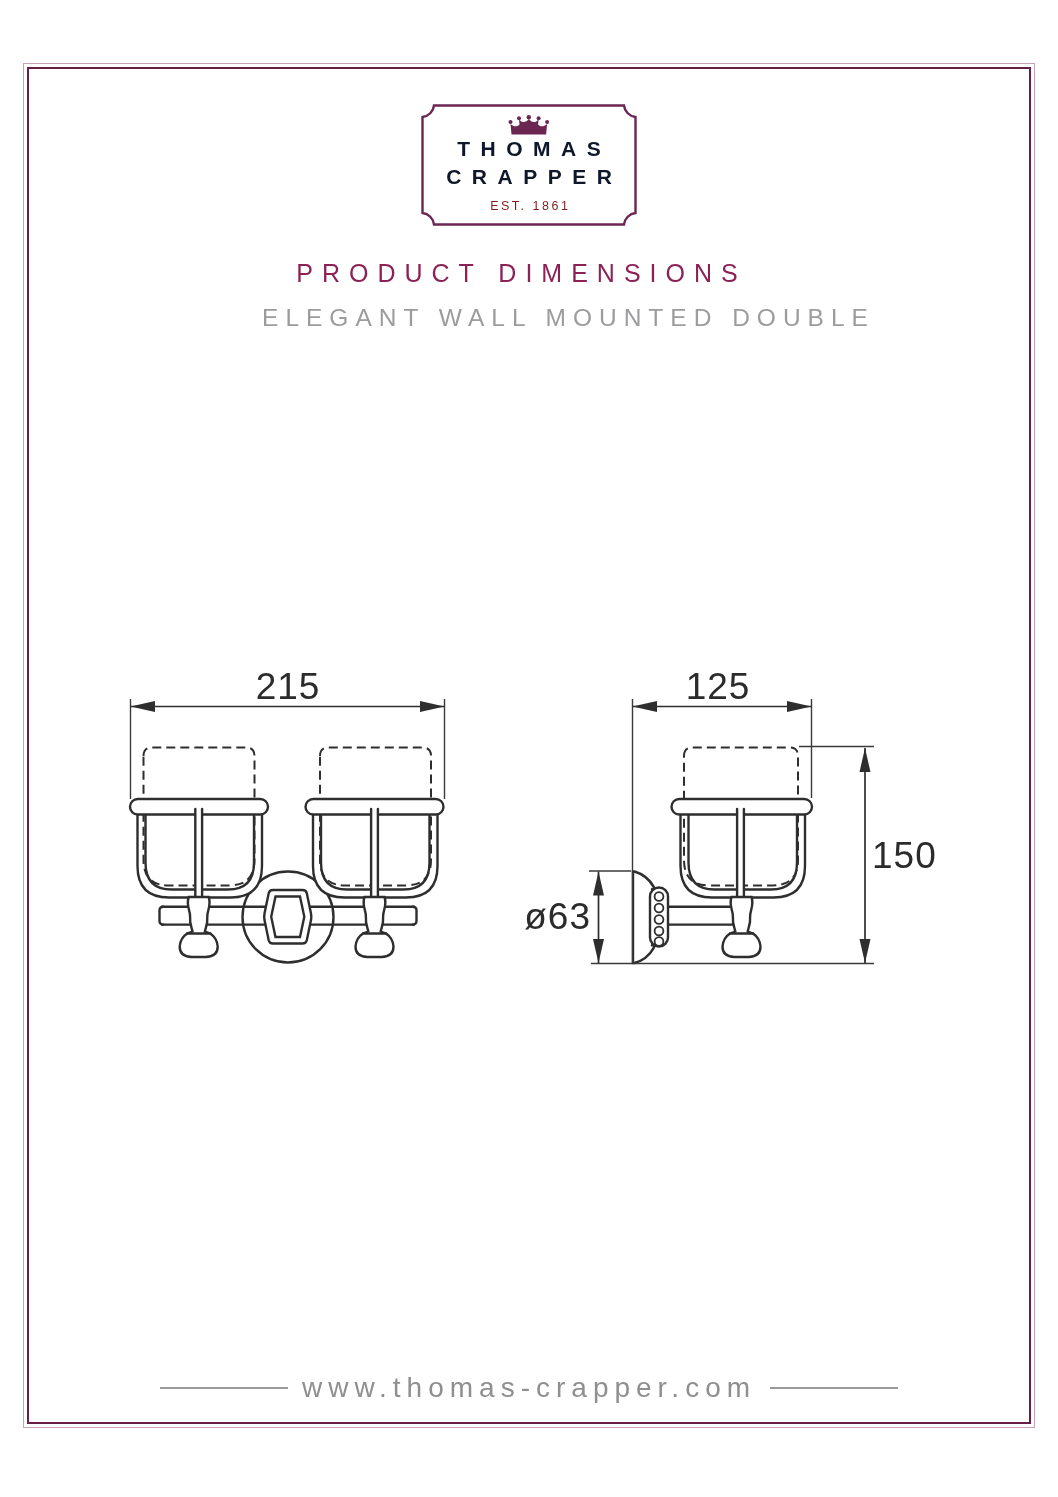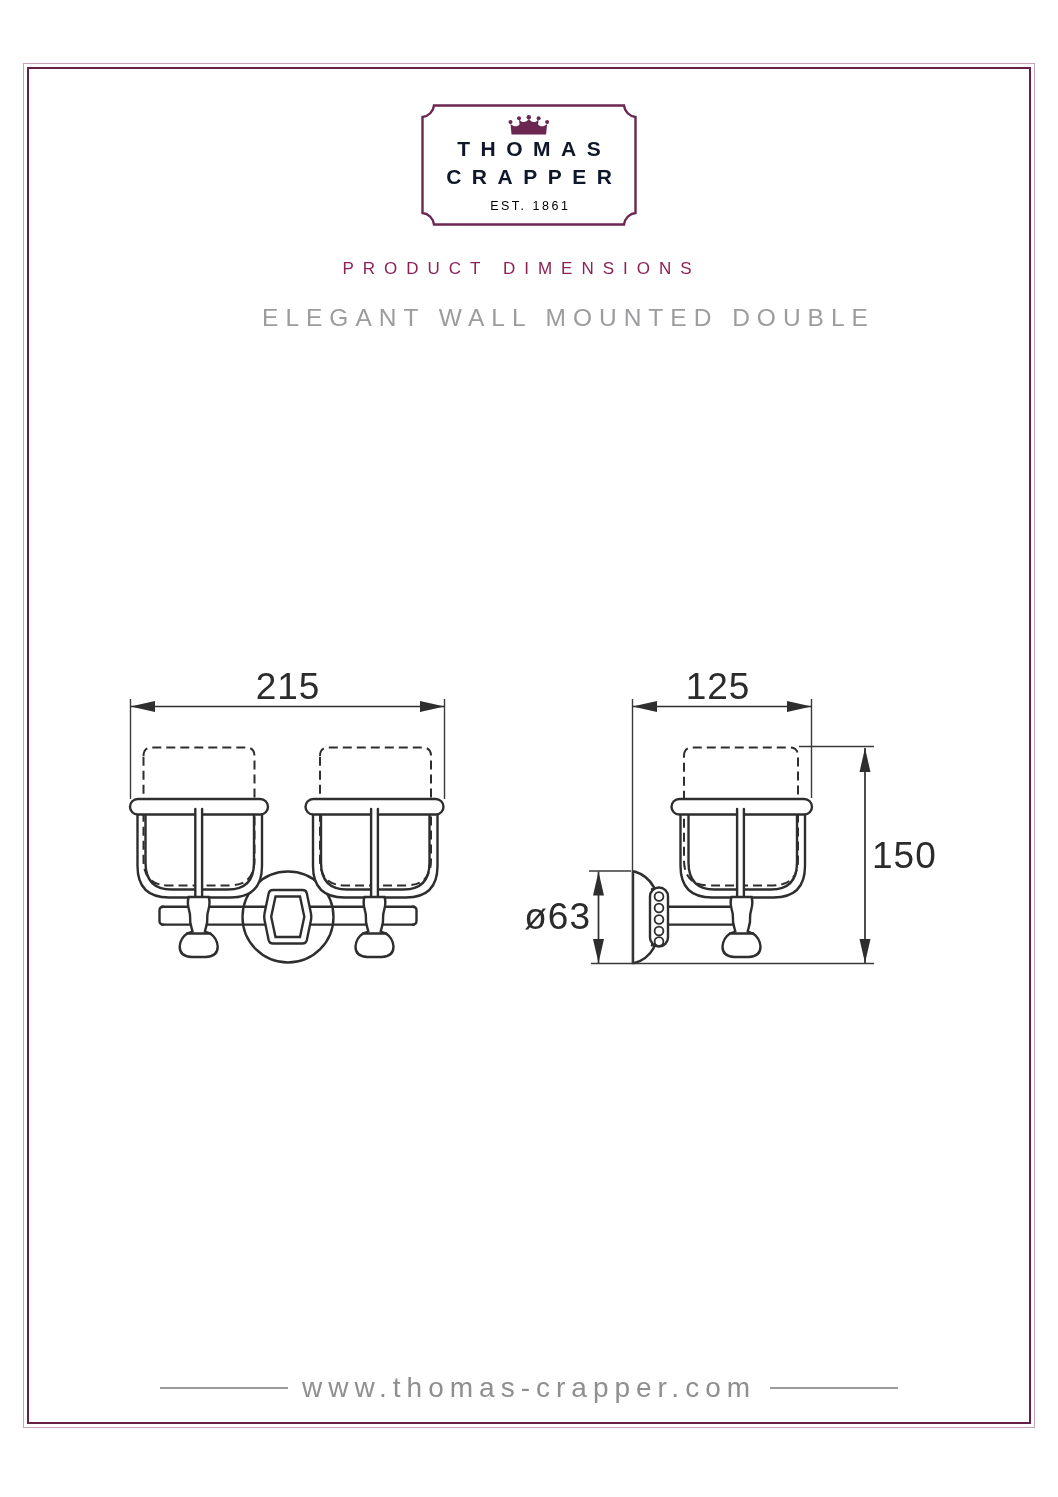--- a/index.html
+++ b/index.html
@@ -25,26 +25,26 @@
   .crown{position:absolute;left:86px;top:11px;}
   .logo-line{
     position:absolute;left:0;width:216px;text-align:center;
     color:#0f172a;font-weight:600;font-size:21px;letter-spacing:10.5px;margin-right:-10.5px;
     text-indent:10.5px;white-space:nowrap;
   }
   .logo-line.t1{top:33px;}
   .logo-line.t2{top:61px;text-align:center;}
   .logo-est{
     position:absolute;left:0;top:95px;width:216px;text-align:center;
-    color:#000000;font-weight:400;font-size:12.5px;letter-spacing:2.5px;text-indent:2.5px;
+    color:#7f1d1d;font-weight:400;font-size:12.5px;letter-spacing:2.5px;text-indent:2.5px;
   }
   
   .doc-title{
     position:absolute;left:0;top:259px;width:1034px;text-align:center;
-    color:#8C2155;font-size:17px;font-weight:400;letter-spacing:9px;text-indent:9px;
+    color:#8C2155;font-size:25px;font-weight:400;letter-spacing:9px;text-indent:9px;
   }
   .doc-subtitle{
     position:absolute;left:0;top:301px;width:1058px;text-align:center;
     color:#9C9C9E;font-size:24.5px;font-weight:400;letter-spacing:7px;text-indent:7px;
     line-height:33px;
     padding-left:36px;
   }
   
   svg.drawings{position:absolute;left:0;top:0;width:1058px;height:1497px;}
   .obj{stroke:#2E2E2E;stroke-width:2.4;fill:none;stroke-linecap:round;}

